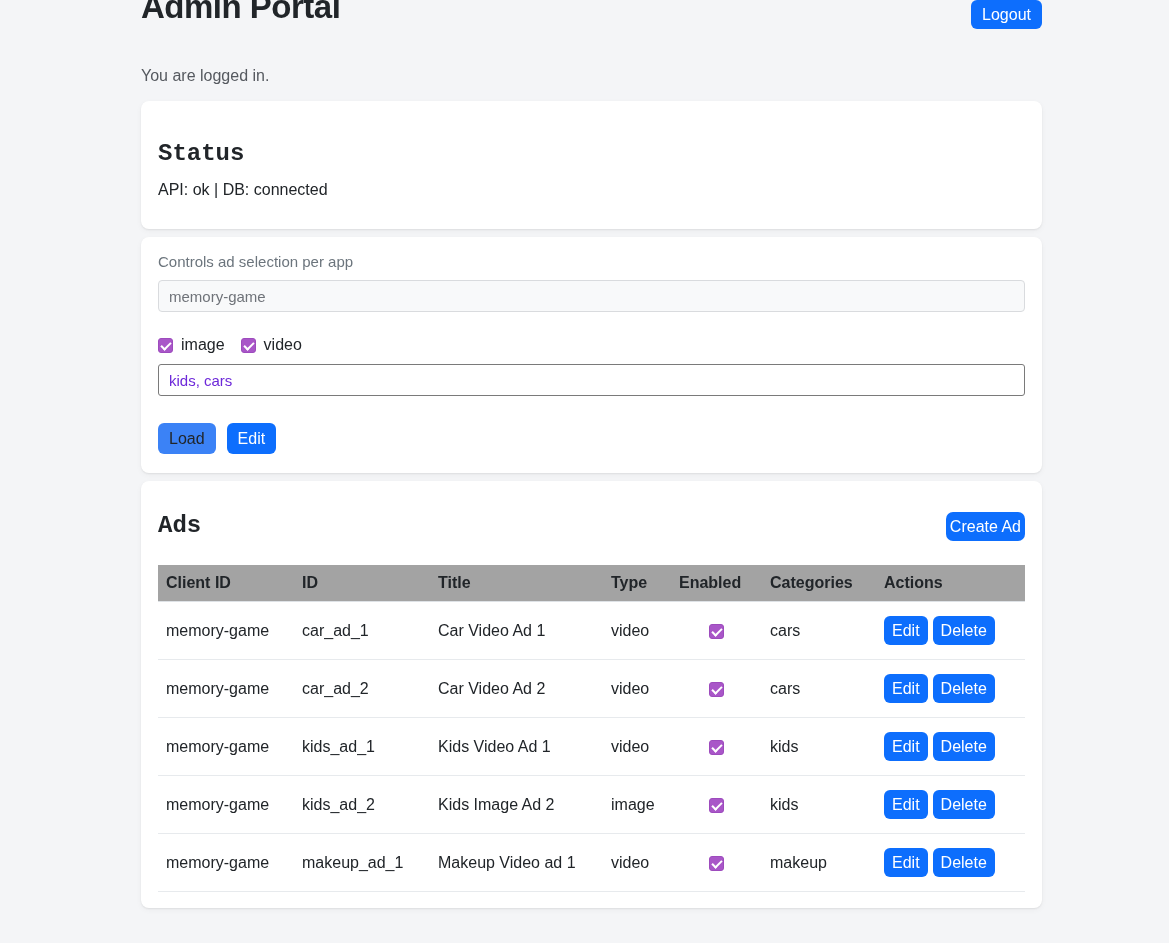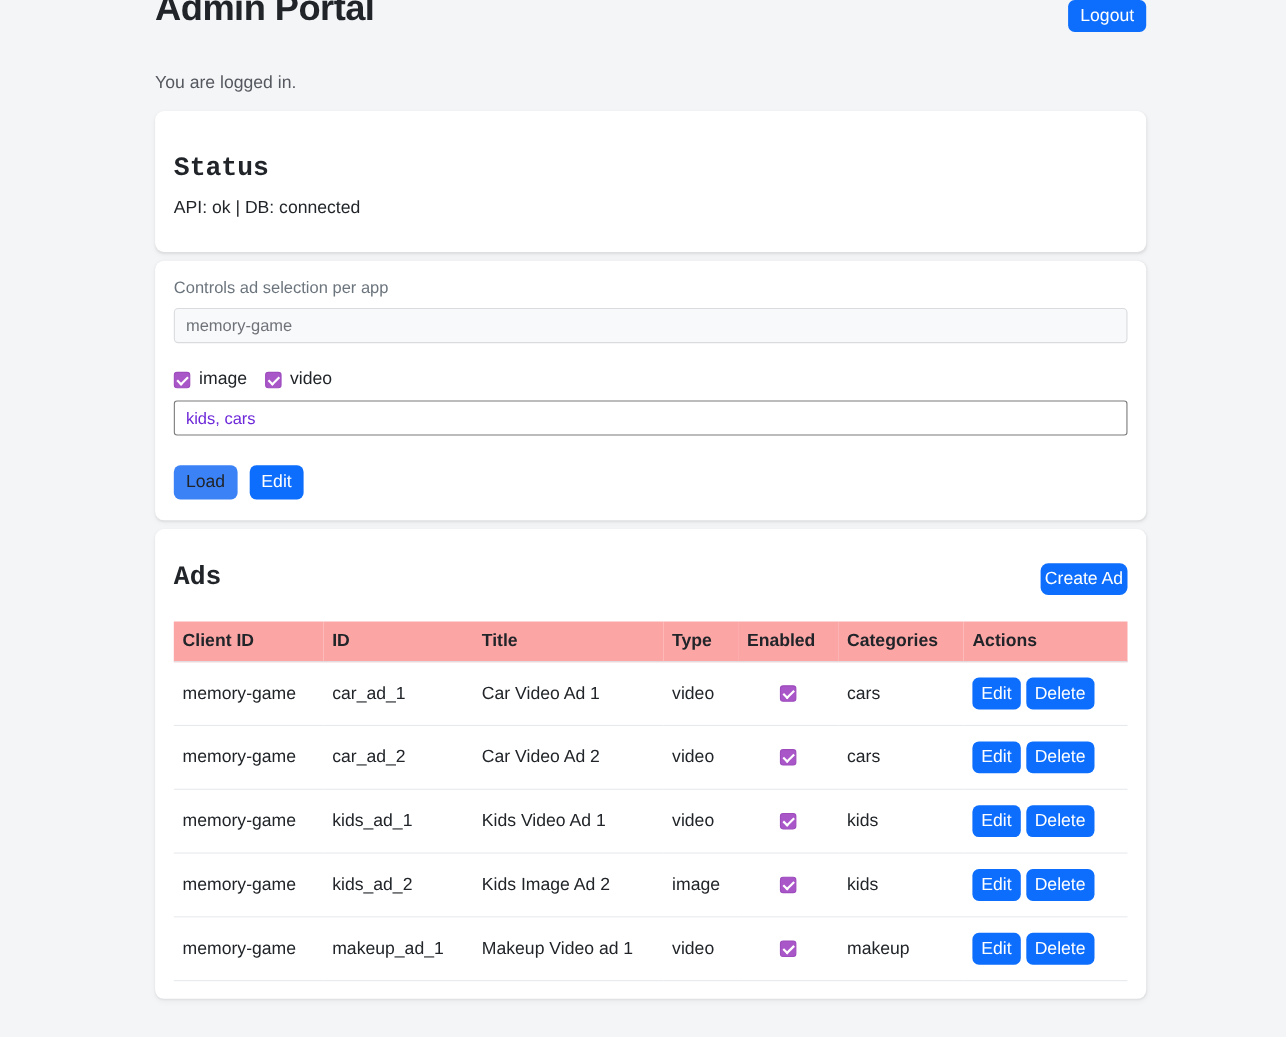--- a/index.html
+++ b/index.html
@@ -68,21 +68,21 @@
   }
   .btn-row { display: flex; gap: 11px; margin-top: 27px; }
   .btn-row .btn { padding: 5px 11px; }
 
   
   .ads-header { display: flex; justify-content: space-between; align-items: center; margin: 14px 0 24px 0; }
   .create-ad-btn { padding: 4px 4px; border-radius: 7px; }
 
   table { width: 100%; border-collapse: collapse; table-layout: fixed; }
   thead th {
-    background: #fca5a5; text-align: left; font-weight: 700;
+    background: #a3a3a3; text-align: left; font-weight: 700;
     padding: 9px 8px; border-bottom: 1px solid #dee2e6;
   }
   tbody td {
     padding: 14px 8px; border-bottom: 1px solid #e7eaed;
     vertical-align: middle; overflow: hidden; white-space: nowrap;
   }
   td.cell-enabled { text-align: center; }
   .row-actions { display: flex; gap: 5px; }
   .row-actions .btn { padding: 4px 8px; }
 </style>

